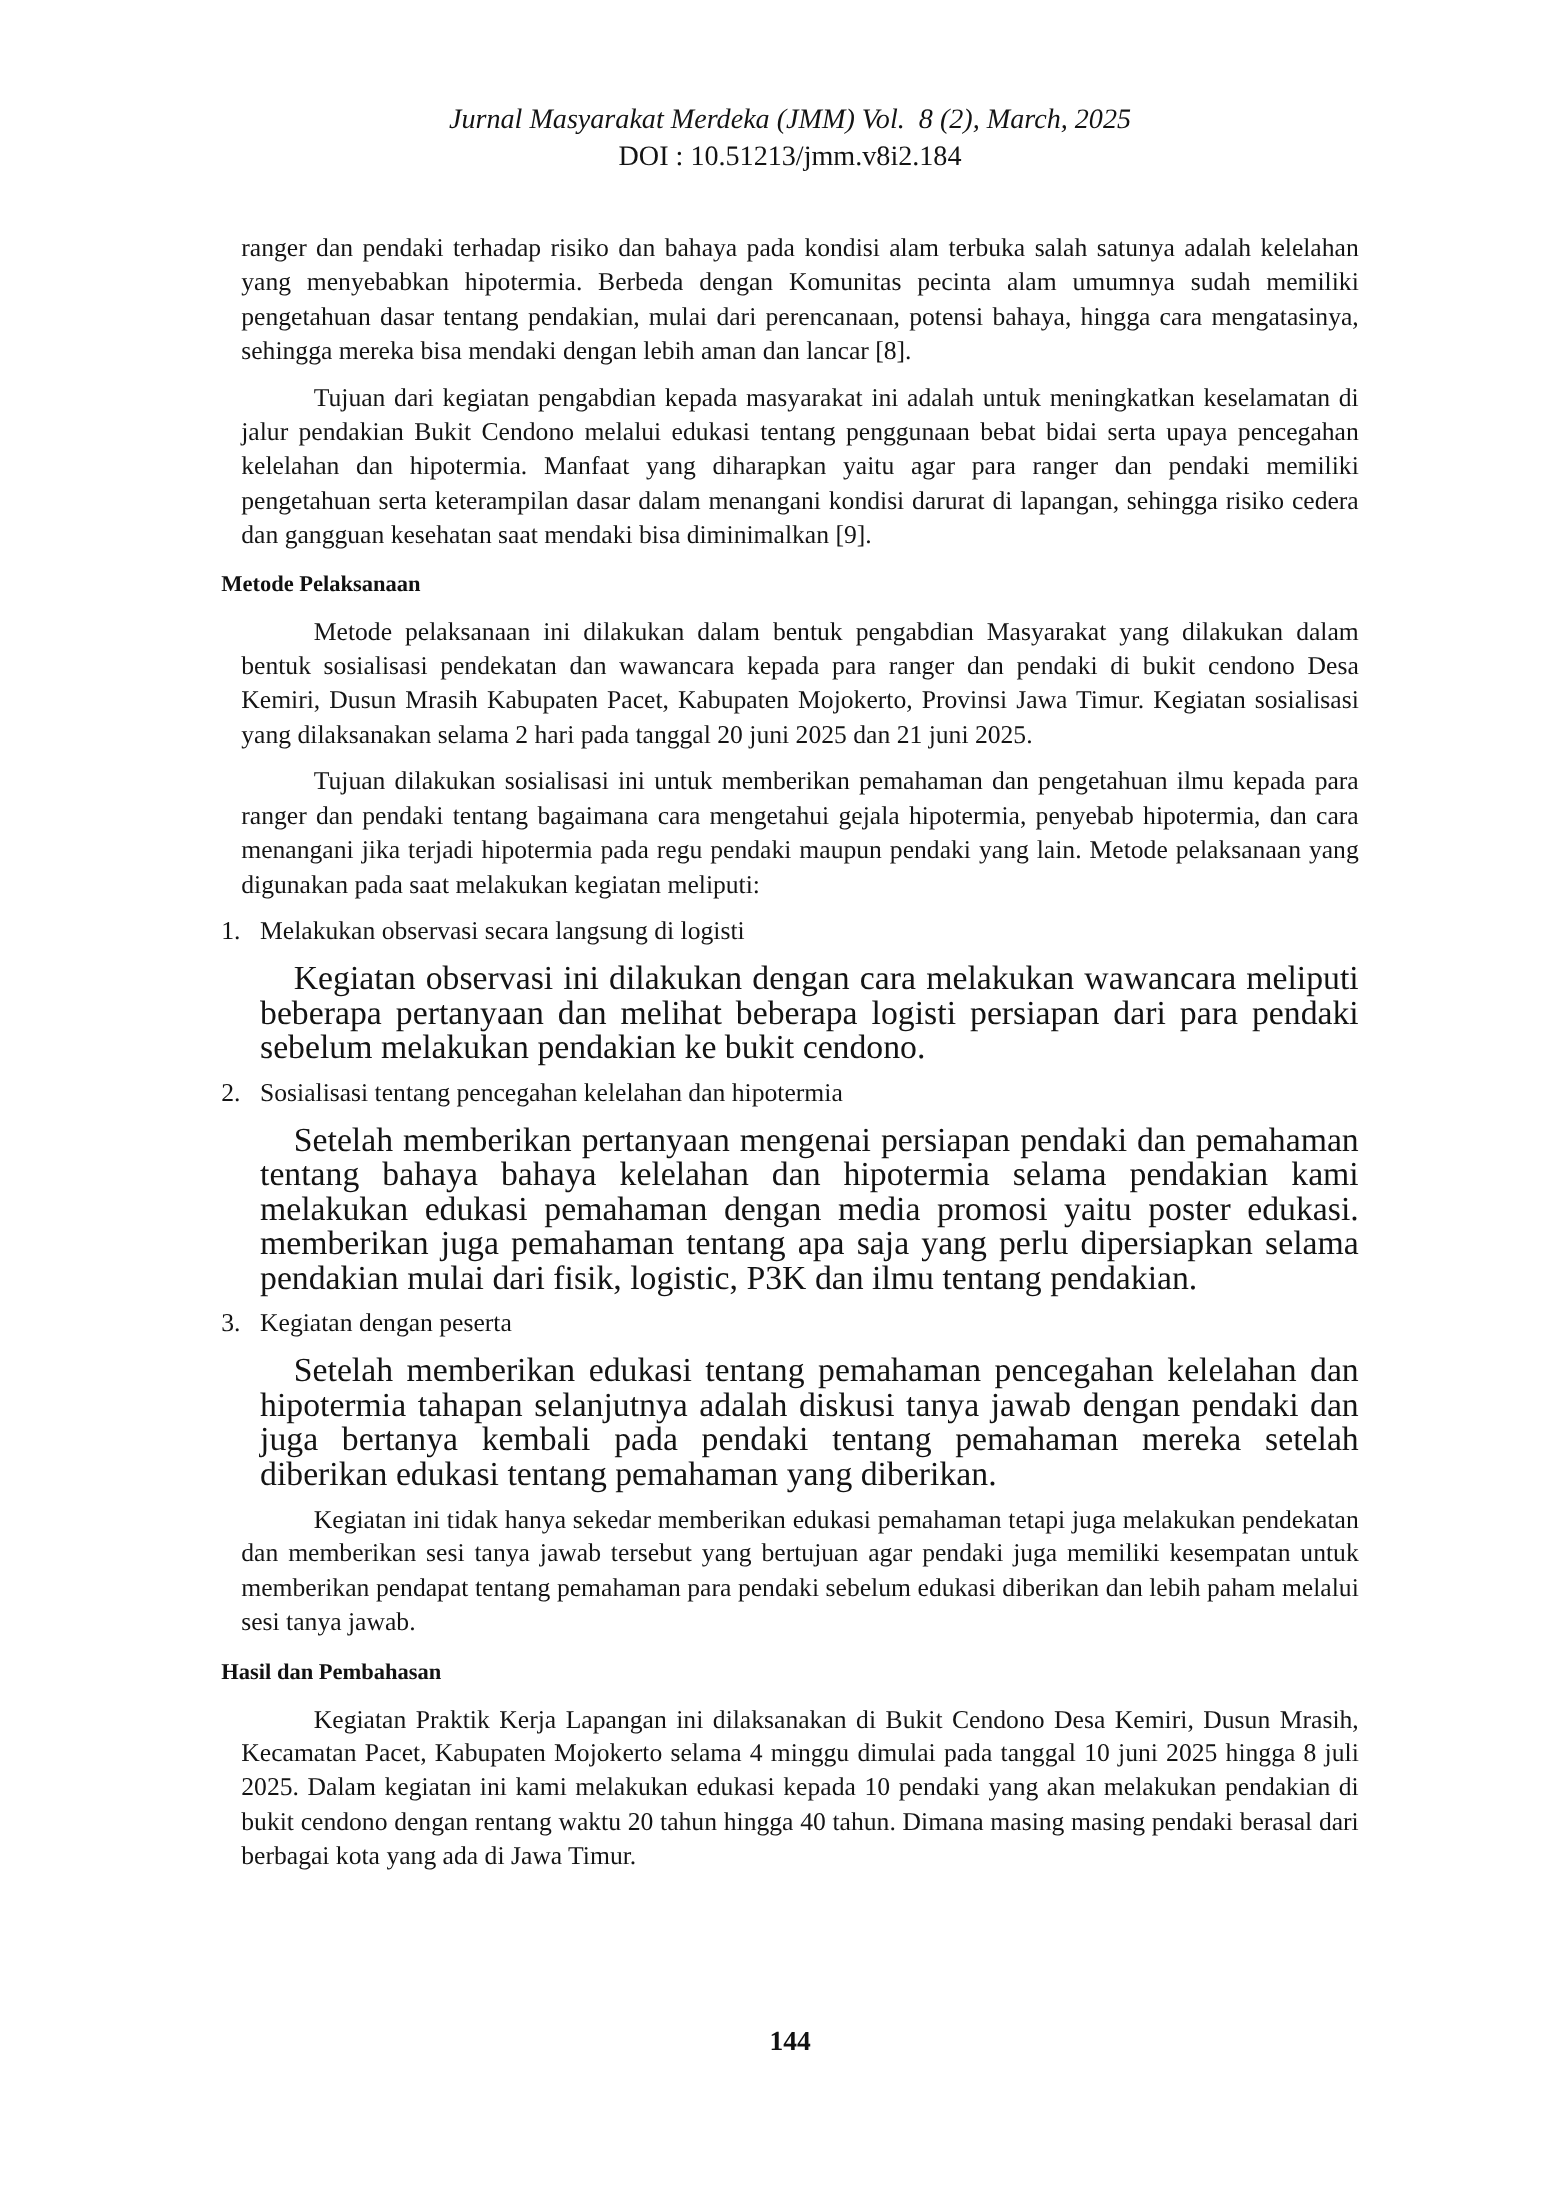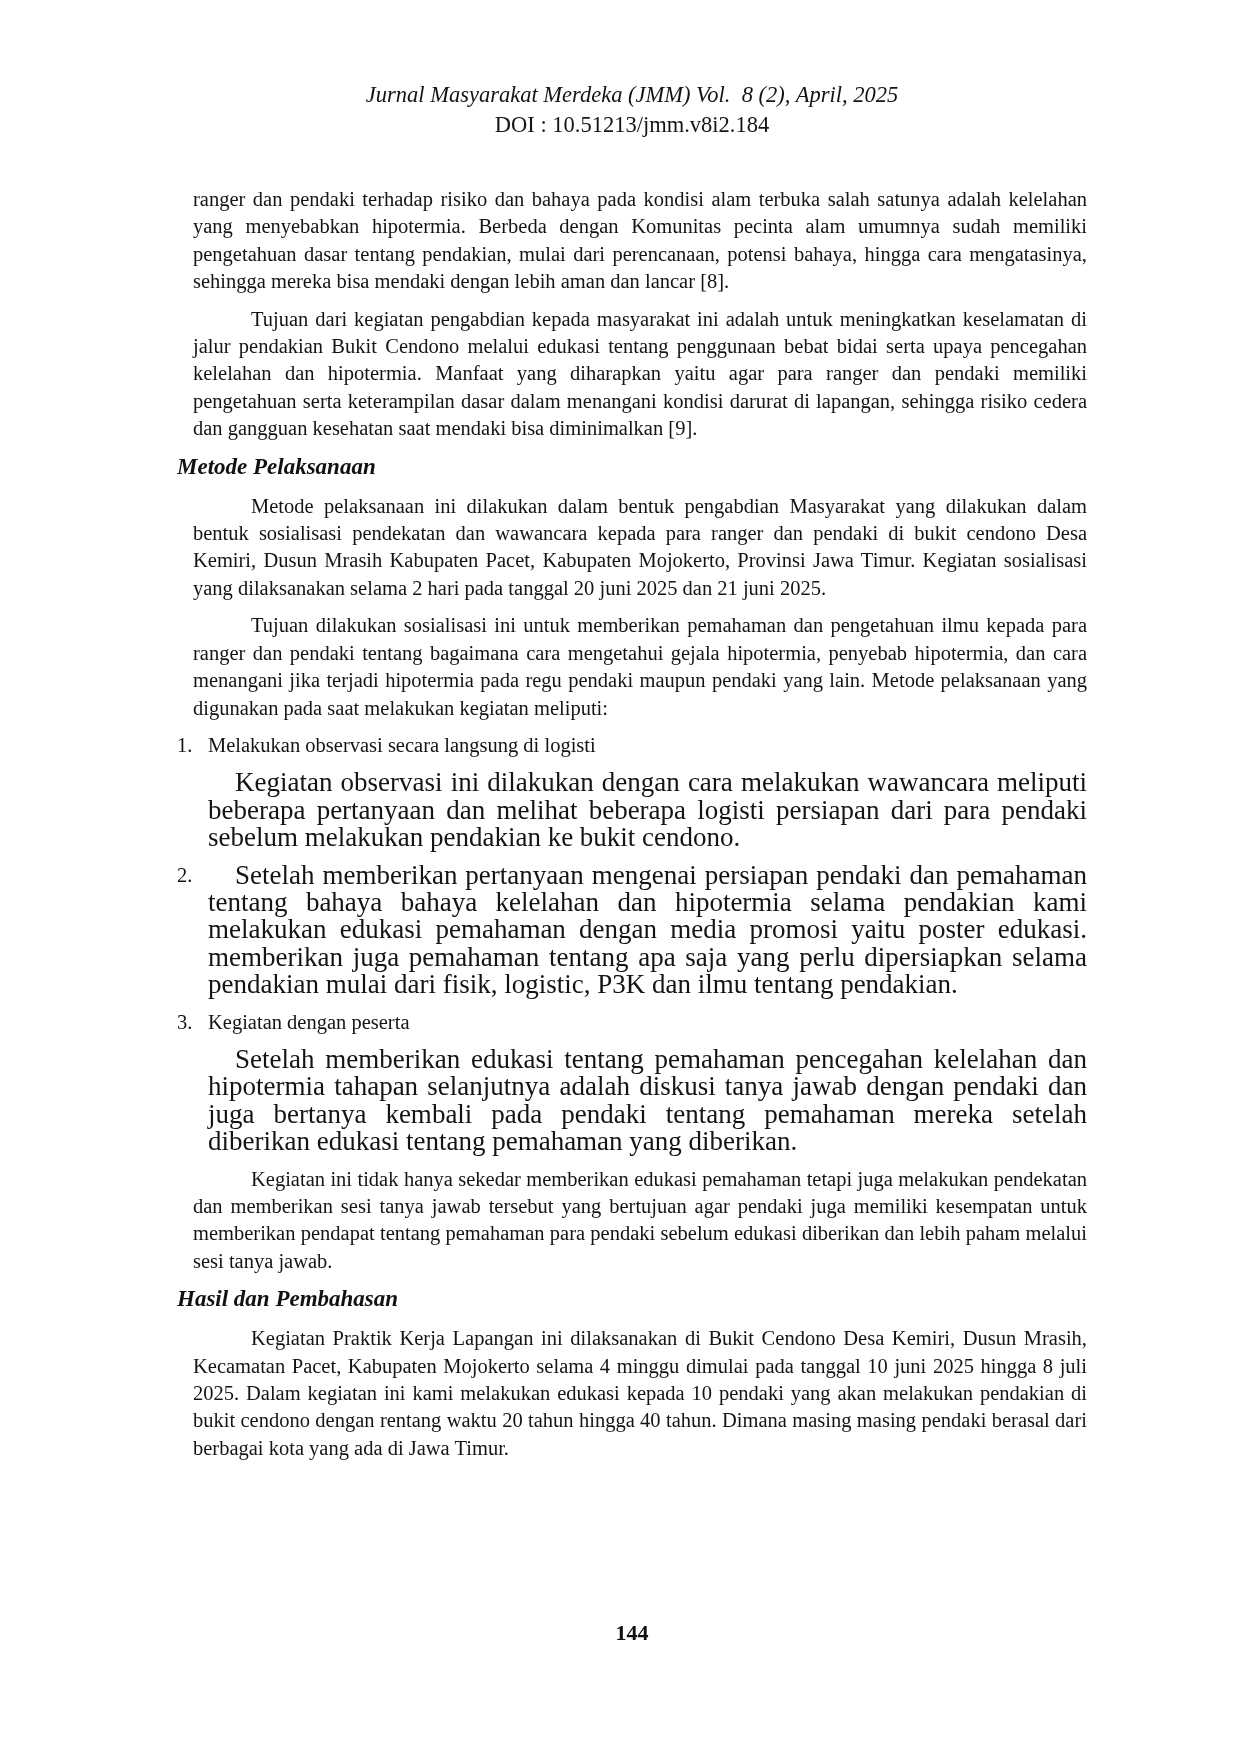--- a/index.html
+++ b/index.html
@@ -40,26 +40,25 @@
   p.body-par {
     font-size: 20.5px;
     line-height: 27.4px;
     text-align: justify;
     margin: 0 0 10px 16px;
   }
   p.indent {
     text-indent: 58px;
   }
   h2.section-heading {
-    font-size: 23px;
+    font-size: 18px;
     font-weight: bold;
     line-height: 28px;
     margin: 4px 0 12px 0;
     color: #111111;
-    font-style: italic;
   }
   .num-list {
     margin: 0;
   }
   .list-item {
     margin: 0 0 10px 0;
   }
   .li-title-row {
     position: relative;
     padding-left: 31px;
@@ -90,21 +89,21 @@
     color: #111111;
   }
 </style>
 </head>
 <body>
 
 <div class="page">
   <div class="content">
 
     <div class="doc-header">
-      <div class="journal-line">Jurnal Masyarakat Merdeka (JMM) Vol.  8 (2), April, 2025</div>
+      <div class="journal-line">Jurnal Masyarakat Merdeka (JMM) Vol.  8 (2), March, 2025</div>
       <div class="doi-line">DOI : 10.51213/jmm.v8i2.184</div>
     </div>
 
     <p class="body-par">ranger dan pendaki terhadap risiko dan bahaya pada kondisi alam terbuka salah satunya adalah kelelahan yang menyebabkan hipotermia. Berbeda dengan Komunitas pecinta alam umumnya sudah memiliki pengetahuan dasar tentang pendakian, mulai dari perencanaan, potensi bahaya, hingga cara mengatasinya, sehingga mereka bisa mendaki dengan lebih aman dan lancar [8].</p>
 
     <p class="body-par indent">Tujuan dari kegiatan pengabdian kepada masyarakat ini adalah untuk meningkatkan keselamatan di jalur pendakian Bukit Cendono melalui edukasi tentang penggunaan bebat bidai serta upaya pencegahan kelelahan dan hipotermia. Manfaat yang diharapkan yaitu agar para ranger dan pendaki memiliki pengetahuan serta keterampilan dasar dalam menangani kondisi darurat di lapangan, sehingga risiko cedera dan gangguan kesehatan saat mendaki bisa diminimalkan [9].</p>
 
     <h2 class="section-heading">Metode Pelaksanaan</h2>
 
     <p class="body-par indent">Metode pelaksanaan ini dilakukan dalam bentuk pengabdian Masyarakat yang dilakukan dalam bentuk sosialisasi pendekatan dan wawancara kepada para ranger dan pendaki di bukit cendono Desa Kemiri, Dusun Mrasih Kabupaten Pacet, Kabupaten Mojokerto, Provinsi Jawa Timur. Kegiatan sosialisasi yang dilaksanakan selama 2 hari pada tanggal 20 juni 2025 dan 21 juni 2025.</p>
@@ -117,20 +116,21 @@
         <div class="li-title-row">
           <span class="li-num">1.</span>
           <span>Melakukan observasi secara langsung di logisti</span>
         </div>
         <p class="li-detail">Kegiatan observasi ini dilakukan dengan cara melakukan wawancara meliputi beberapa pertanyaan dan melihat beberapa logisti persiapan dari para pendaki sebelum melakukan pendakian ke bukit cendono.</p>
       </div>
 
       <div class="list-item">
         <div class="li-title-row">
           <span class="li-num">2.</span>
+          <span>Sosialisasi tentang pencegahan kelelahan dan hipotermia</span>
         </div>
         <p class="li-detail">Setelah memberikan pertanyaan mengenai persiapan pendaki dan pemahaman tentang bahaya bahaya kelelahan dan hipotermia selama pendakian kami melakukan edukasi pemahaman dengan media promosi yaitu poster edukasi. memberikan juga pemahaman tentang apa saja yang perlu dipersiapkan selama pendakian mulai dari fisik, logistic, P3K dan ilmu tentang pendakian.</p>
       </div>
 
       <div class="list-item">
         <div class="li-title-row">
           <span class="li-num">3.</span>
           <span>Kegiatan dengan peserta</span>
         </div>
         <p class="li-detail">Setelah memberikan edukasi tentang pemahaman pencegahan kelelahan dan hipotermia tahapan selanjutnya adalah diskusi tanya jawab dengan pendaki dan juga bertanya kembali pada pendaki tentang pemahaman mereka setelah diberikan edukasi tentang pemahaman yang diberikan.</p>

